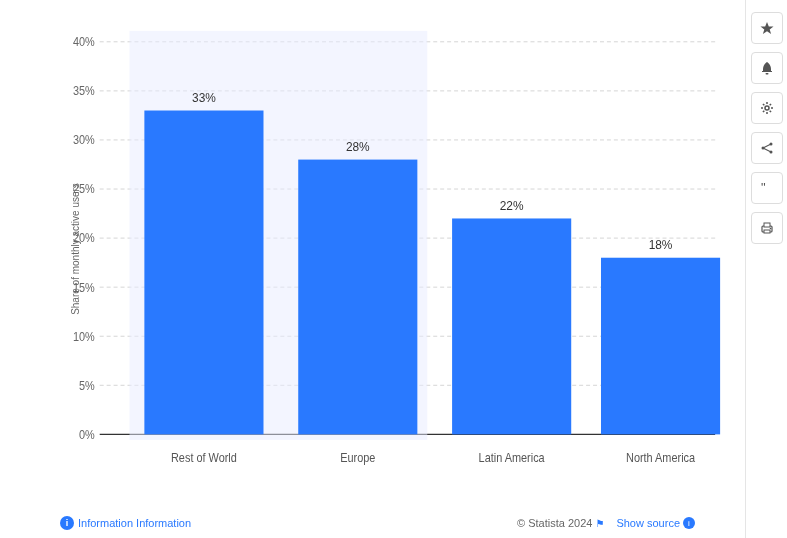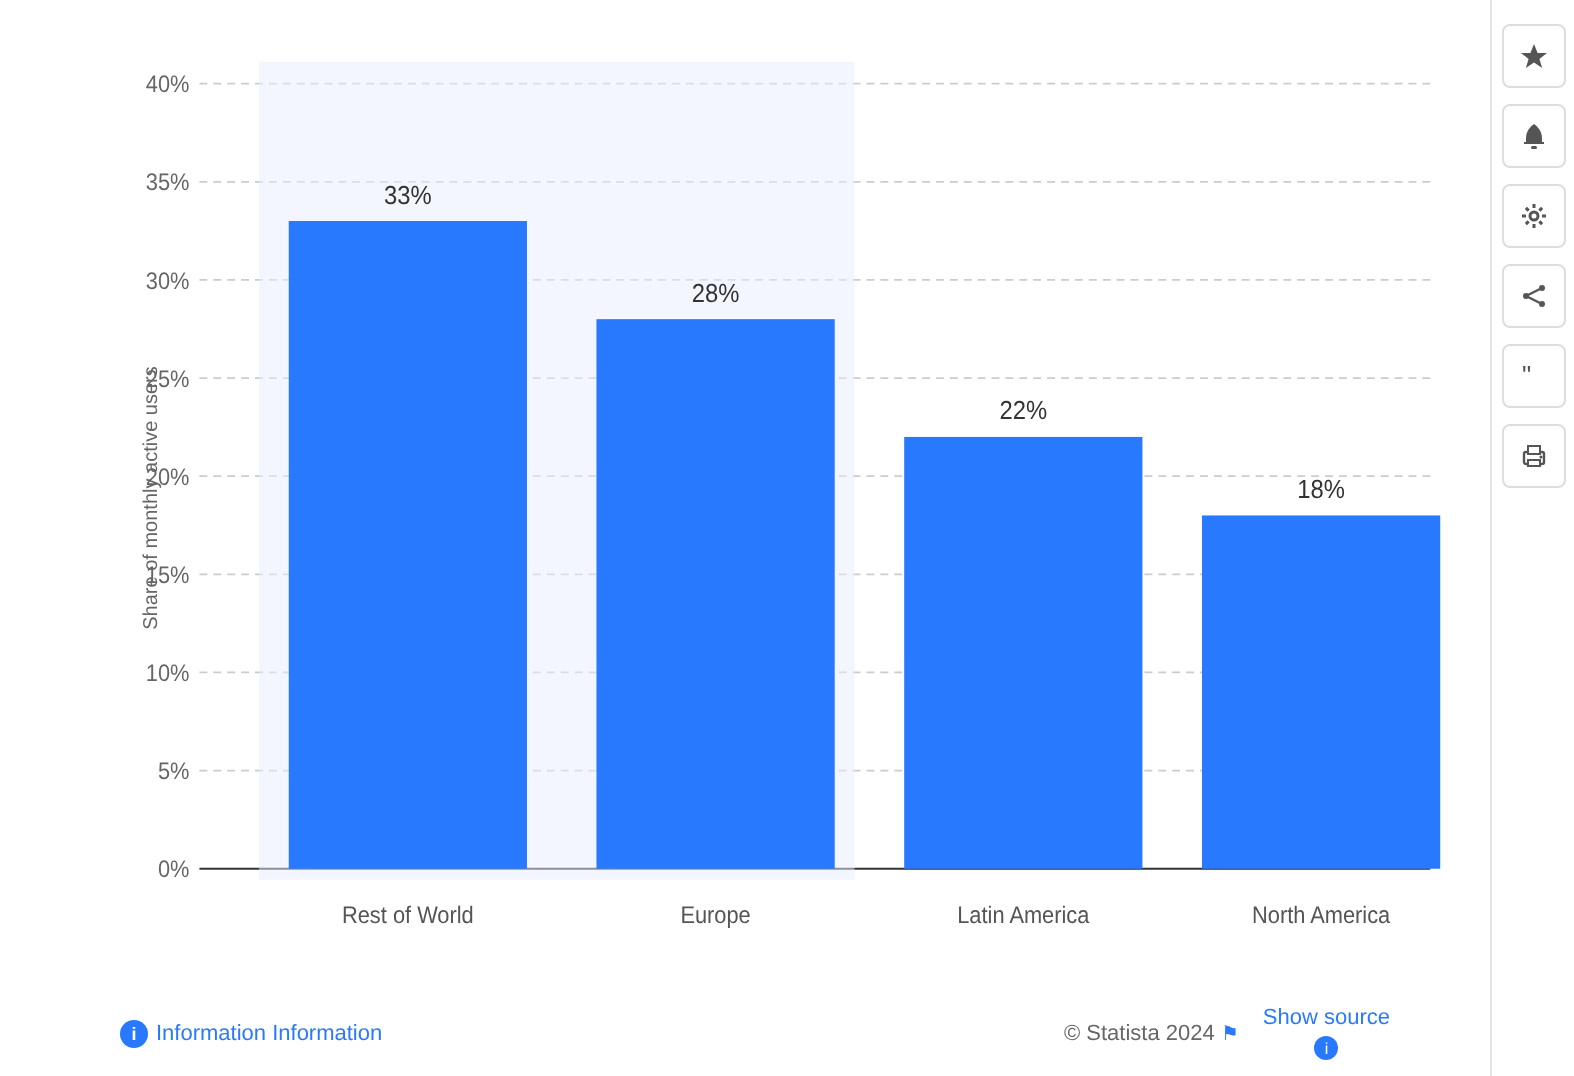--- a/index.html
+++ b/index.html
@@ -115,21 +115,20 @@
       font-size: 11px;
       text-align: right;
     }
 
     .show-source {
       color: #2979ff;
       cursor: pointer;
       display: flex;
       align-items: center;
       gap: 3px;
-      flex-direction: column;
     }
 
     .show-source-info {
       width: 12px;
       height: 12px;
       border-radius: 50%;
       background: #2979ff;
       color: white;
       font-size: 8px;
       display: flex;

